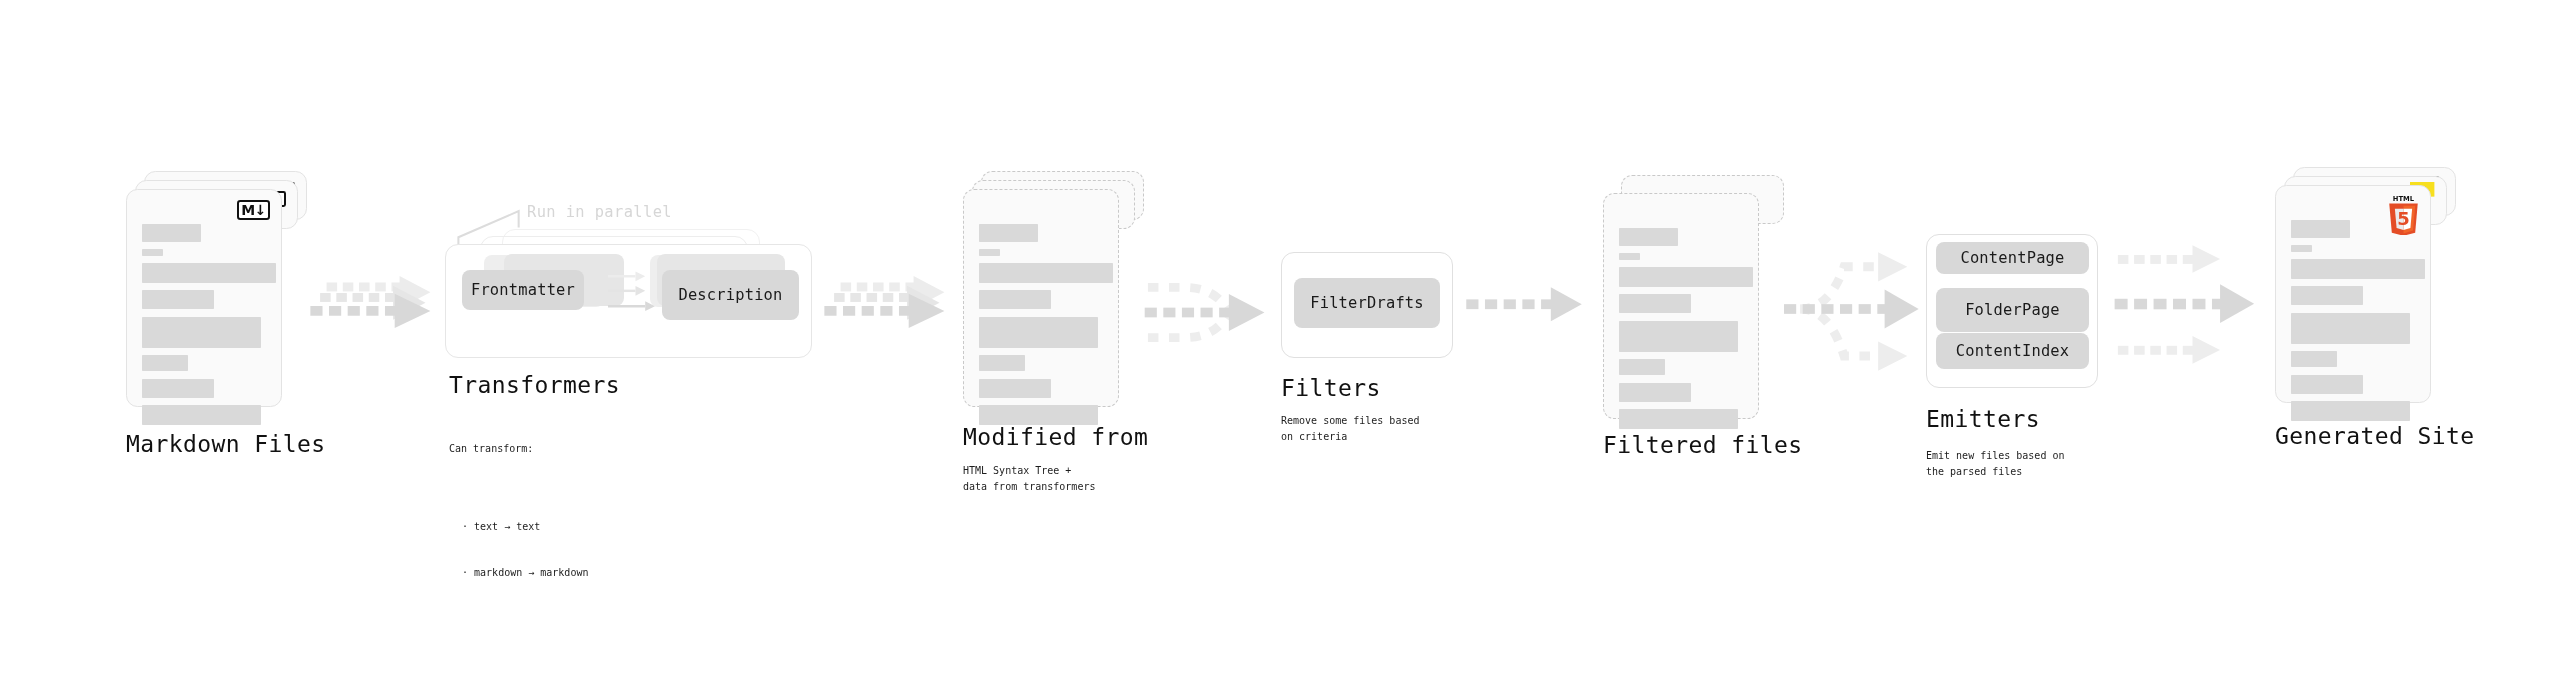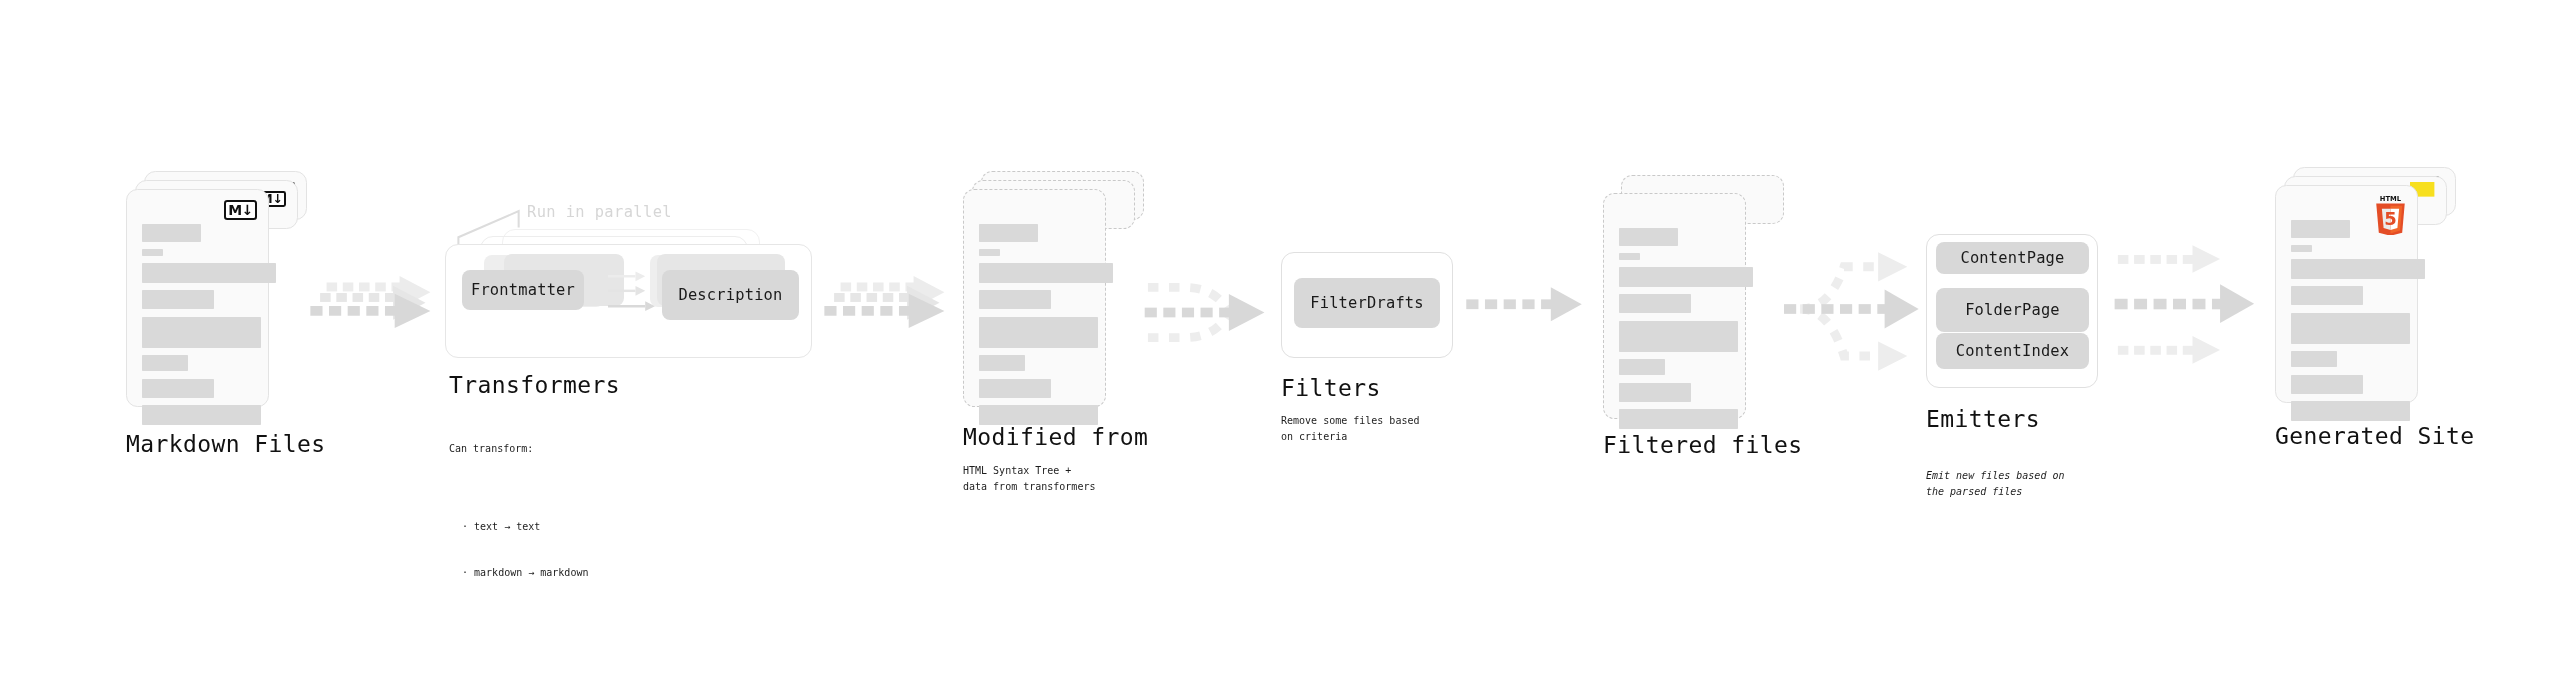--- a/index.html
+++ b/index.html
@@ -30,21 +30,21 @@
     border: 1.6px solid #e3e3e3;
     border-radius: 11.4px;
     box-sizing: border-box;
   }
   .doc-card.dashed {
     background: #fafafa;
     border: 1.6px dashed #c9c9c9;
   }
   .doc-card.ghost1 { left: 18px; top: -18px; width: 163px; height: 49px; }
   .doc-card.ghost2 { left: 9px; top: -9px; width: 163px; height: 49px; }
-  .doc-card.front  { left: 0;   top: 0;    width: 143px; height: 218px; }
+  .doc-card.front  { left: 0;   top: 0;    width: 156px; height: 218px; }
 
   .doc-bars { position: absolute; left: 14.6px; top: 34px; width: 143px; }
   .bar { background: #d9d9d9; border-radius: 0.8px; margin-bottom: 7.3px; }
 
   
   .badge { position: absolute; }
 
   
   .md-badge {
     right: 11.4px; top: 9.8px;
@@ -353,21 +353,21 @@
         <rect x="115" y="84" width="15" height="12"></rect>
       <path d="M124 66 L166 90 L124 114 Z"></path>
     </g>
   </svg>
 
   <div class="stage-box" style="left:1926px; top:234px; width:172px; height:154px;"></div>
   <div class="chip" style="left:1936px; top:242px; width:153px; height:32px;">ContentPage</div>
   <div class="chip" style="left:1936px; top:288px; width:153px; height:44px;">FolderPage</div>
   <div class="chip" style="left:1936px; top:333px; width:153px; height:36px;">ContentIndex</div>
   <div class="title" style="left:1926px; top:406px;">Emitters</div>
-  <div class="caption" style="left:1926px; top:468px;font-style:italic;">Emit new files based on
+  <div class="caption" style="left:1926px; top:448px;">Emit new files based on
 the parsed files</div>
 
   <svg class="arrow" style="left:2113px; top:242px;" width="146" height="146" viewBox="0 0 180 180">
     <g fill="#ededed">
       <rect x="6" y="16" width="13" height="11"></rect>
         <rect x="26" y="16" width="13" height="11"></rect>
       <rect x="46" y="16" width="13" height="11"></rect>
         <rect x="66" y="16" width="13" height="11"></rect>
       <rect x="86" y="16" width="13" height="11"></rect>
       <path d="M98 4 L132 21 L98 38 Z"></path>

